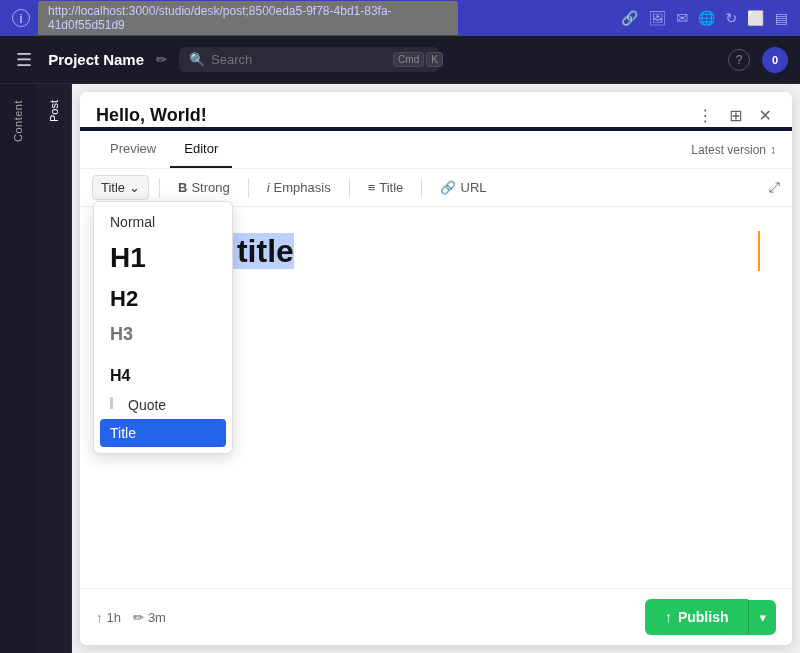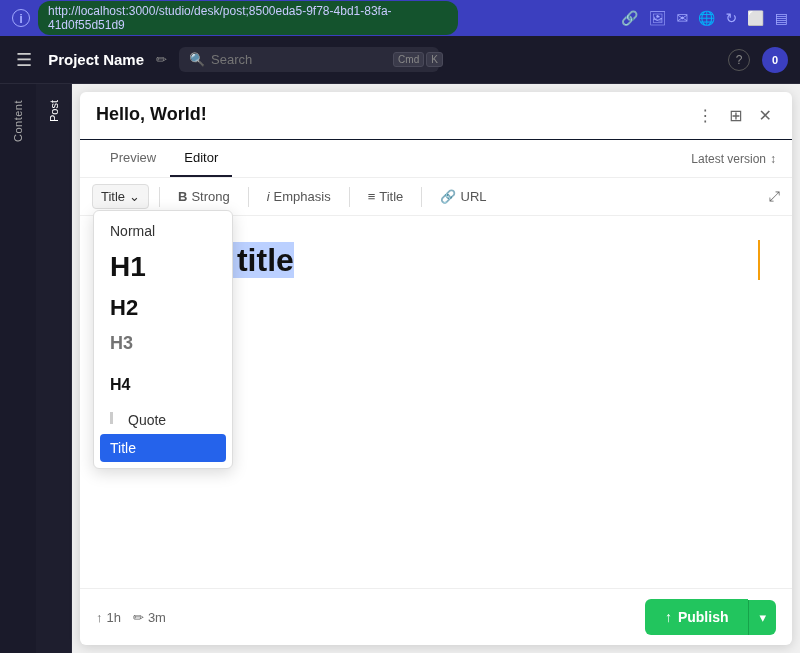--- a/index.html
+++ b/index.html
@@ -30,24 +30,24 @@
       width: 18px;
       height: 18px;
       border: 1.5px solid #a0a8ff;
       border-radius: 50%;
       display: flex;
       align-items: center;
       justify-content: center;
       flex-shrink: 0;
     }
     .browser-url {
-      background: #14532d;
+      background: #737373;
       color: #c8cbff;
       font-size: 12px;
-      border-radius: 12px;
+      border-radius: 2px;
       padding: 3px 10px;
       flex: 1;
       max-width: 420px;
     }
     .browser-actions {
       margin-left: auto;
       display: flex;
       gap: 10px;
       align-items: center;
     }
@@ -212,23 +212,23 @@
       flex-direction: column;
       margin: 8px;
       border-radius: 6px;
       overflow: hidden;
       box-shadow: 0 2px 12px rgba(0,0,0,0.15);
     }
 
     
     .editor-header {
       display: flex;
-      align-items: flex-start;
-      padding: 12px 16px 12px;
-      border-bottom: 1px solid #0f172a;
+      align-items: center;
+      padding: 12px 16px 0;
+      border-bottom: 4px solid #0f172a;
     }
     .editor-title {
       font-size: 18px;
       font-weight: 700;
       color: #111;
       flex: 1;
     }
     .editor-header-actions {
       display: flex;
       align-items: center;
@@ -347,21 +347,20 @@
       border-radius: 4px;
     }
     .dropdown-item.h1 { font-size: 28px; font-weight: 700; color: #111; }
     .dropdown-item.h2 { font-size: 22px; font-weight: 700; color: #111; }
     .dropdown-item.h3 { font-size: 18px; font-weight: 700; color: #737373; }
     .dropdown-item.h4 { font-size: 16px; font-weight: 700; color: #111; margin-top: 10px; }
     .dropdown-item.quote {
       display: flex;
       align-items: flex-start;
       gap: 6px;
-      margin-top: 6px;
     }
     .quote-icon {
       width: 12px;
       height: 12px;
       border-left: 3px solid #ccc;
       display: inline-block;
     }
 
     
     .editor-body {

